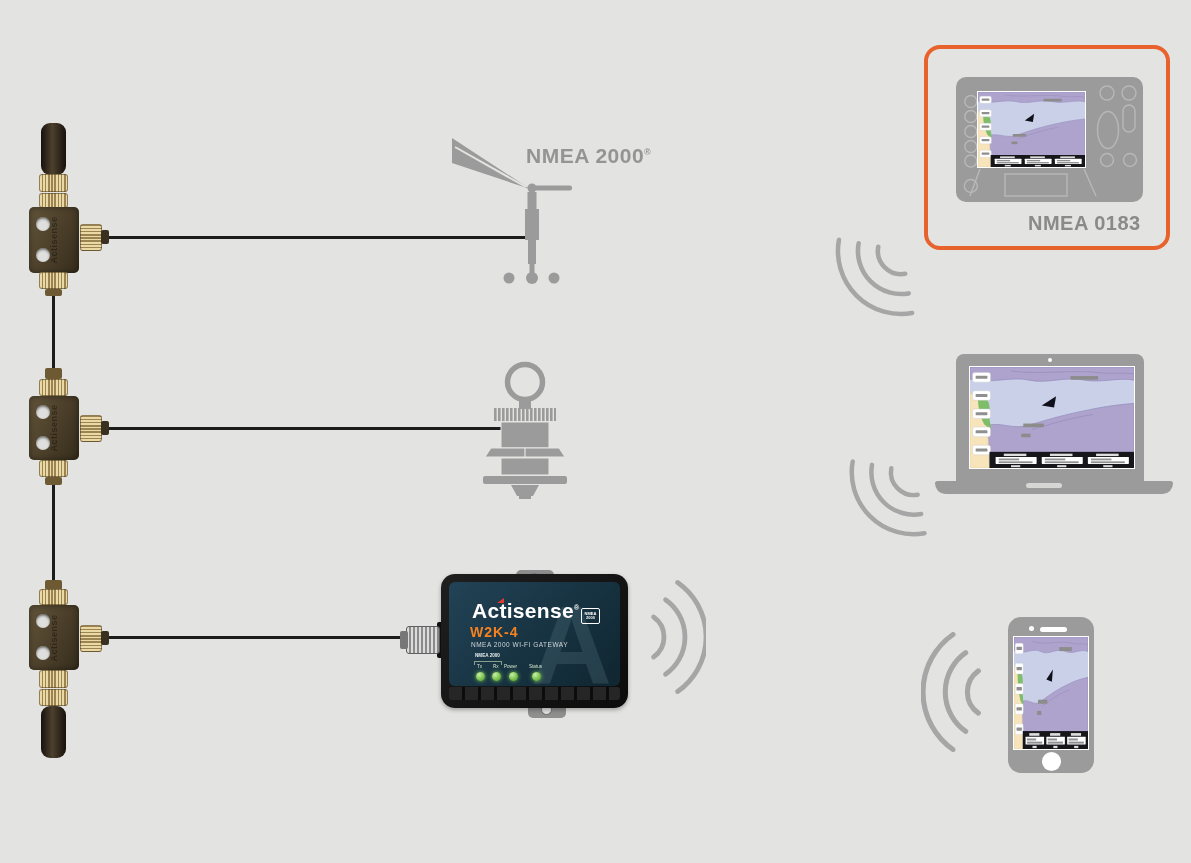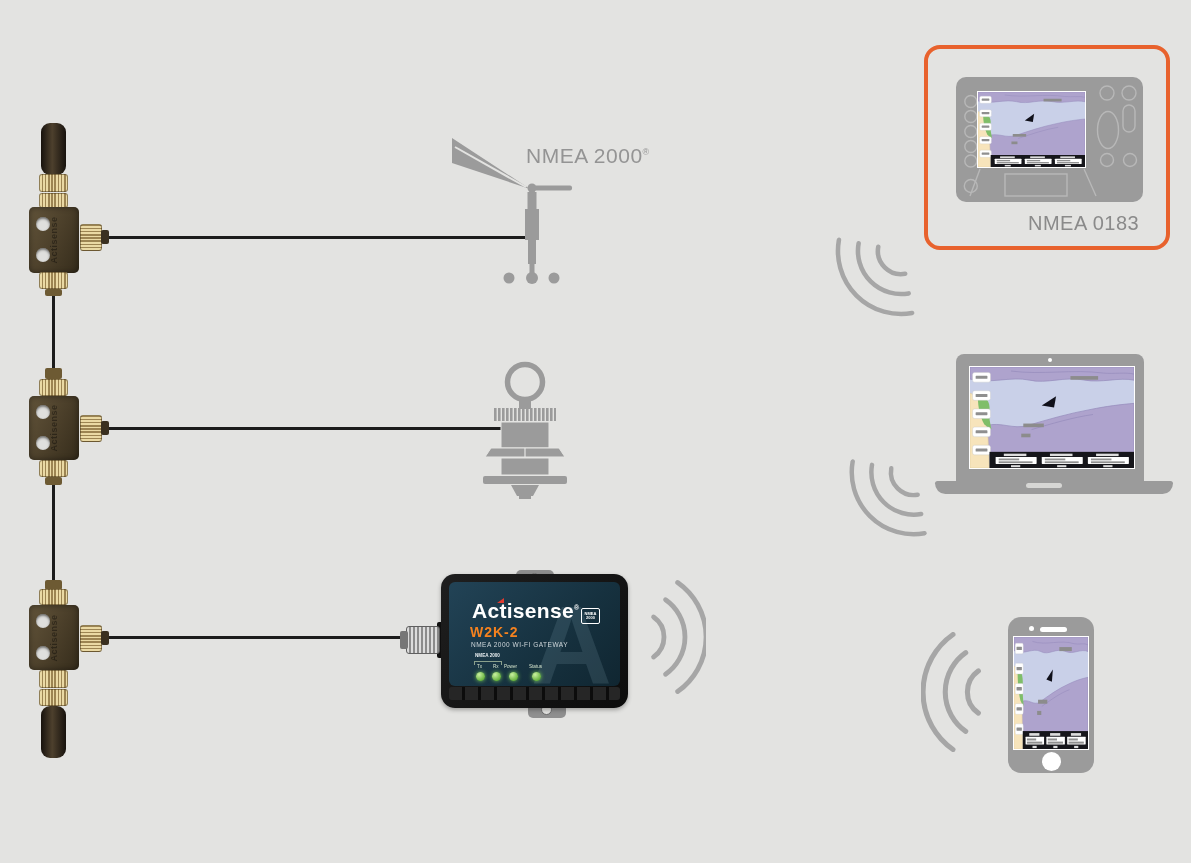--- a/index.html
+++ b/index.html
@@ -83,21 +83,21 @@
   }
   .gw-connector{
     background:repeating-linear-gradient(90deg,#dcdcdc 0 2px,#8b8b8b 2px 4px);
     border:1px solid #5f5f5f;border-radius:3px;box-sizing:border-box;
   }
 
   
   .devgray{background:#9b9b9b;}
   .screen-frame{border:1.5px solid #ffffff;box-sizing:border-box;background:#c9d0e8;}
   .fillsvg{display:block;width:100%;height:100%;}
-  .big-label{font-weight:normal;color:#8a8a8a;font-size:20px;letter-spacing:.5px;}
+  .big-label{font-weight:bold;color:#8a8a8a;font-size:20px;letter-spacing:.5px;}
   .big-label sup{font-size:9px;}
   .frame-orange{border:4px solid #e8622d;border-radius:16px;box-sizing:border-box;}
   .whitedot{background:#ffffff;border-radius:50%;}
   .whitebar{background:#ffffff;border-radius:2.5px;}
 
   .hidden-defs{position:absolute;width:0;height:0;overflow:hidden;}
 </style>
 </head>
 <body>
 
@@ -247,21 +247,21 @@
   <div class="abs gw-connector" style="left:406px;top:626px;width:34px;height:28px;"></div>
   <div class="abs" style="left:400px;top:631px;width:8px;height:18px;background:#777;border-radius:2px;"></div>
 
   <div class="abs gw-body" style="left:441px;top:574px;width:187px;height:134px;">
     <div class="abs gw-face" style="left:8px;top:8px;width:171px;height:104px;">
       <span class="abs gw-watermark" style="left:82px;top:8px;">A</span>
       <div class="abs gw-brand" style="left:23px;top:18px;">
         <span>Actisense</span><sup>®</sup>
       </div>
       <div class="abs" style="left:48px;top:16px;width:7px;height:5px;background:#e03a2f;clip-path:polygon(0 100%,100% 0,100% 100%);"></div>
-      <div class="abs gw-model" style="left:21px;top:43px;">W2K-2</div>
+      <div class="abs gw-model" style="left:21px;top:43px;">W2K-4</div>
       <div class="abs gw-sub" style="left:22px;top:60px;">NMEA 2000 WI-FI GATEWAY</div>
       <div class="abs gw-badge" style="left:132px;top:26px;width:17px;height:14px;">NMEA 2000</div>
 
       <div class="led-group" style="left:26px;top:72px;">NMEA 2000</div>
       <div class="led-bracket" style="left:25px;top:79px;width:26px;"></div>
       <div class="led-label" style="left:28px;top:83px;">Tx</div>
       <div class="led-label" style="left:44px;top:83px;">Rx</div>
       <div class="led-label" style="left:55px;top:83px;">Power</div>
       <div class="led-label" style="left:80px;top:83px;">Status</div>
       <div class="led" style="left:27px;top:90px;"></div>

